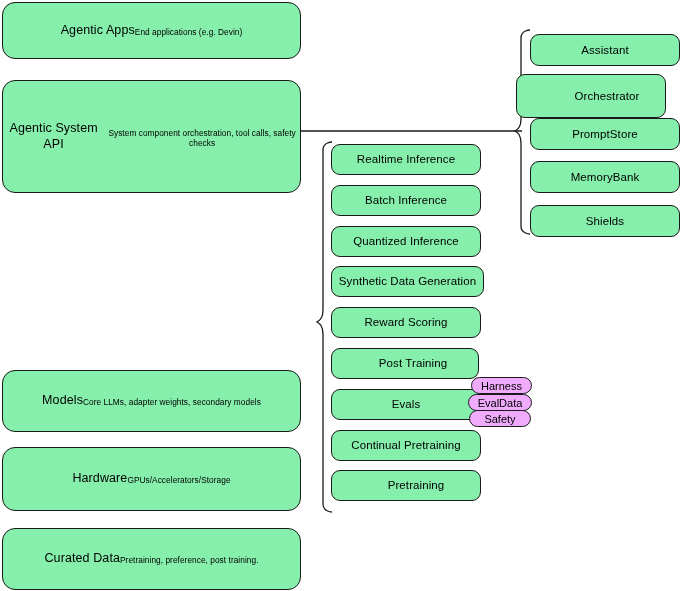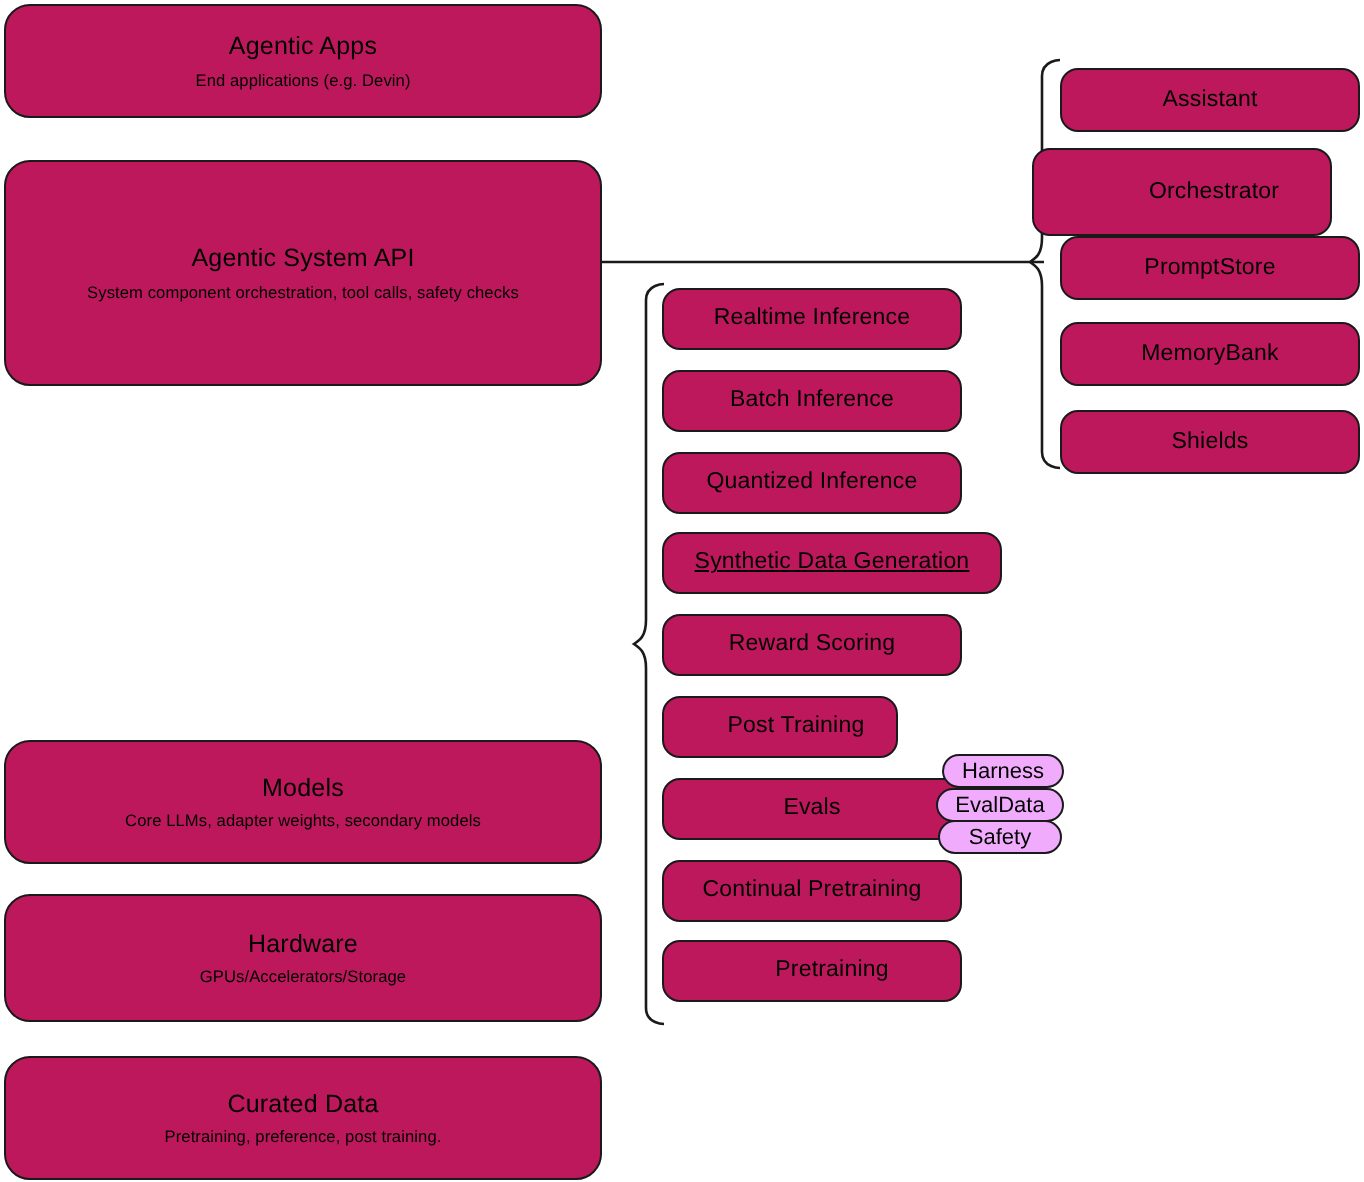--- a/index.html
+++ b/index.html
@@ -16,23 +16,23 @@
     width: 682px;
     height: 591px;
     background: #ffffff;
     overflow: hidden;
   }
   .box {
     position: absolute;
     box-sizing: border-box;
     border: 1.3px solid #1a1a1a;
     border-radius: 12px;
-    background: #be185d;
+    background: #86efac;
     display: flex;
-    flex-direction: column;
+    flex-direction: row;
     align-items: center;
     justify-content: center;
     text-align: center;
     line-height: 1.25;
   }
   .box .title {
     font-size: 12.5px;
     color: #000;
     letter-spacing: 0.1px;
   }
@@ -134,27 +134,27 @@
 
   <div class="box cap-box" style="left:331px; top:144px; width:150px; height:31px;">
     <div class="title">Realtime Inference</div>
   </div>
   <div class="box cap-box" style="left:331px; top:185px; width:150px; height:31px;">
     <div class="title">Batch Inference</div>
   </div>
   <div class="box cap-box" style="left:331px; top:226px; width:150px; height:31px;">
     <div class="title">Quantized Inference</div>
   </div>
-  <div class="box cap-box" style="left:331px; top:266px; width:170px; height:31px;text-decoration:underline;">
+  <div class="box cap-box" style="left:331px; top:266px; width:153px; height:31px;">
     <div class="title">Synthetic Data Generation</div>
   </div>
   <div class="box cap-box" style="left:331px; top:307px; width:150px; height:31px;">
     <div class="title">Reward Scoring</div>
   </div>
-  <div class="box cap-box" style="left:331px; top:348px; width:118px; height:31px;padding-left:16px;">
+  <div class="box cap-box" style="left:331px; top:348px; width:148px; height:31px;padding-left:16px;">
     <div class="title">Post Training</div>
   </div>
   <div class="box cap-box" style="left:331px; top:389px; width:150px; height:31px;">
     <div class="title">Evals</div>
   </div>
   <div class="box cap-box" style="left:331px; top:430px; width:150px; height:31px;">
     <div class="title">Continual Pretraining</div>
   </div>
   <div class="box cap-box" style="left:331px; top:470px; width:150px; height:31px;padding-left:20px;">
     <div class="title">Pretraining</div>

